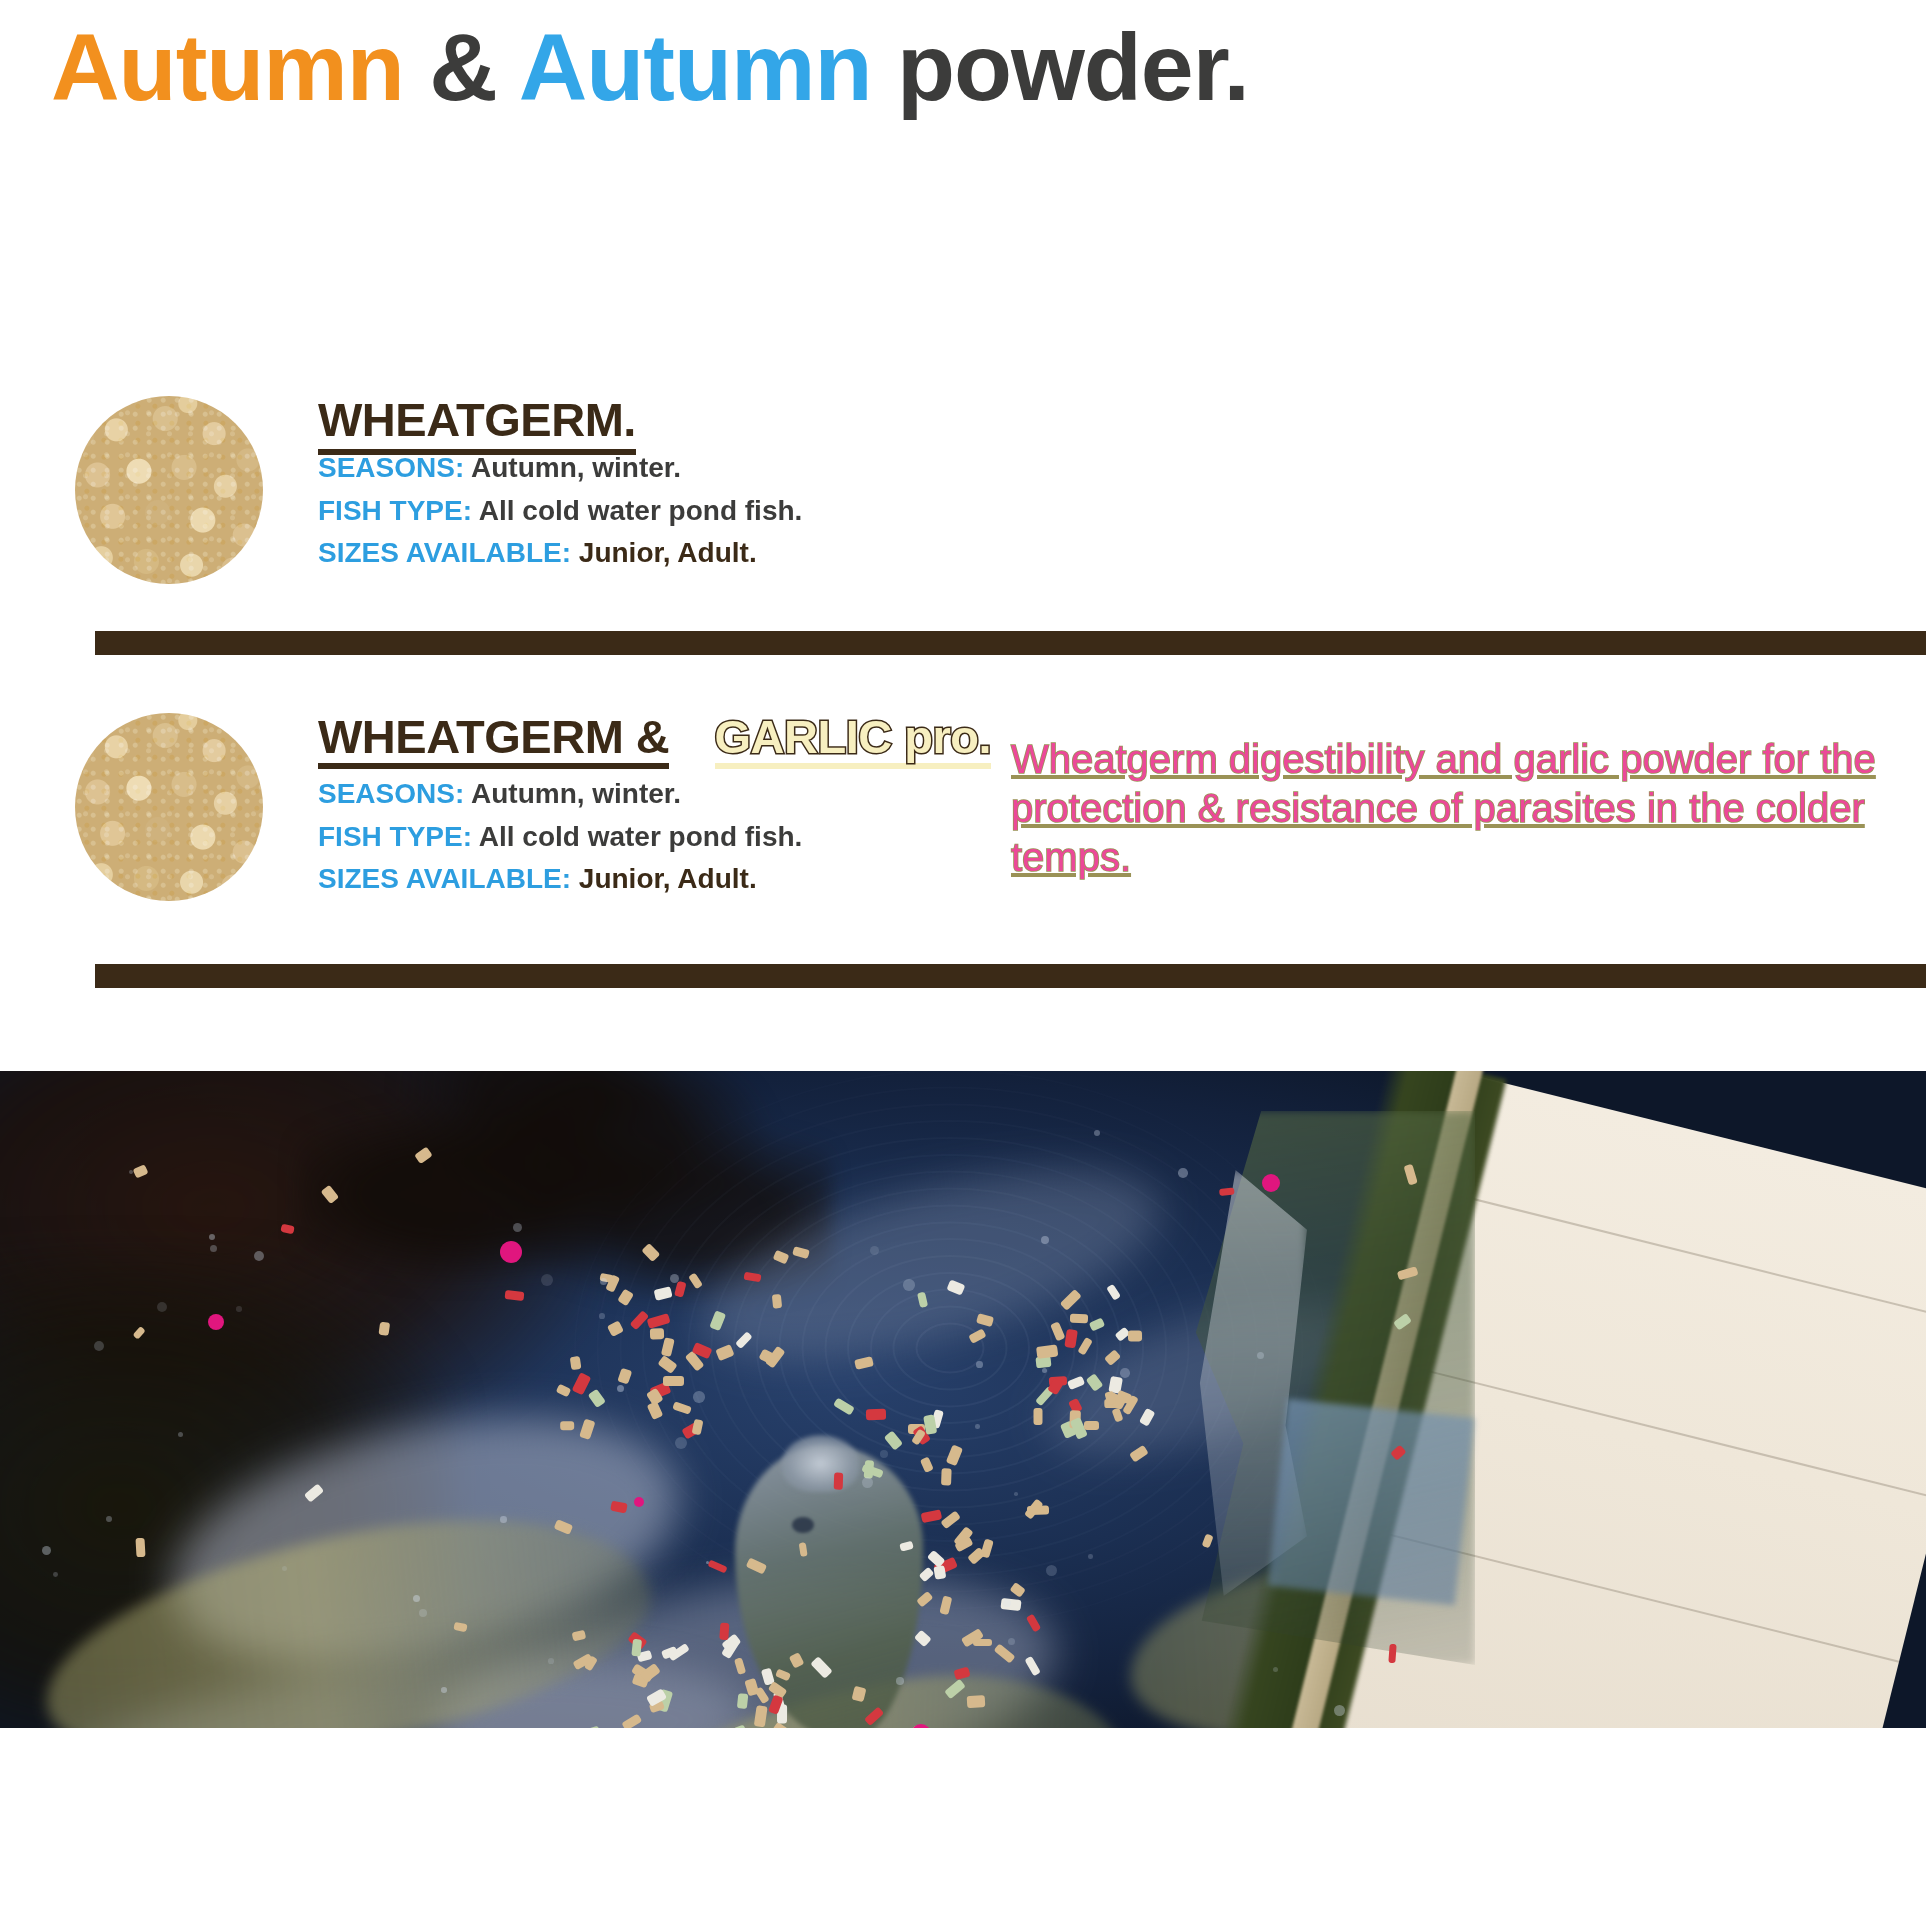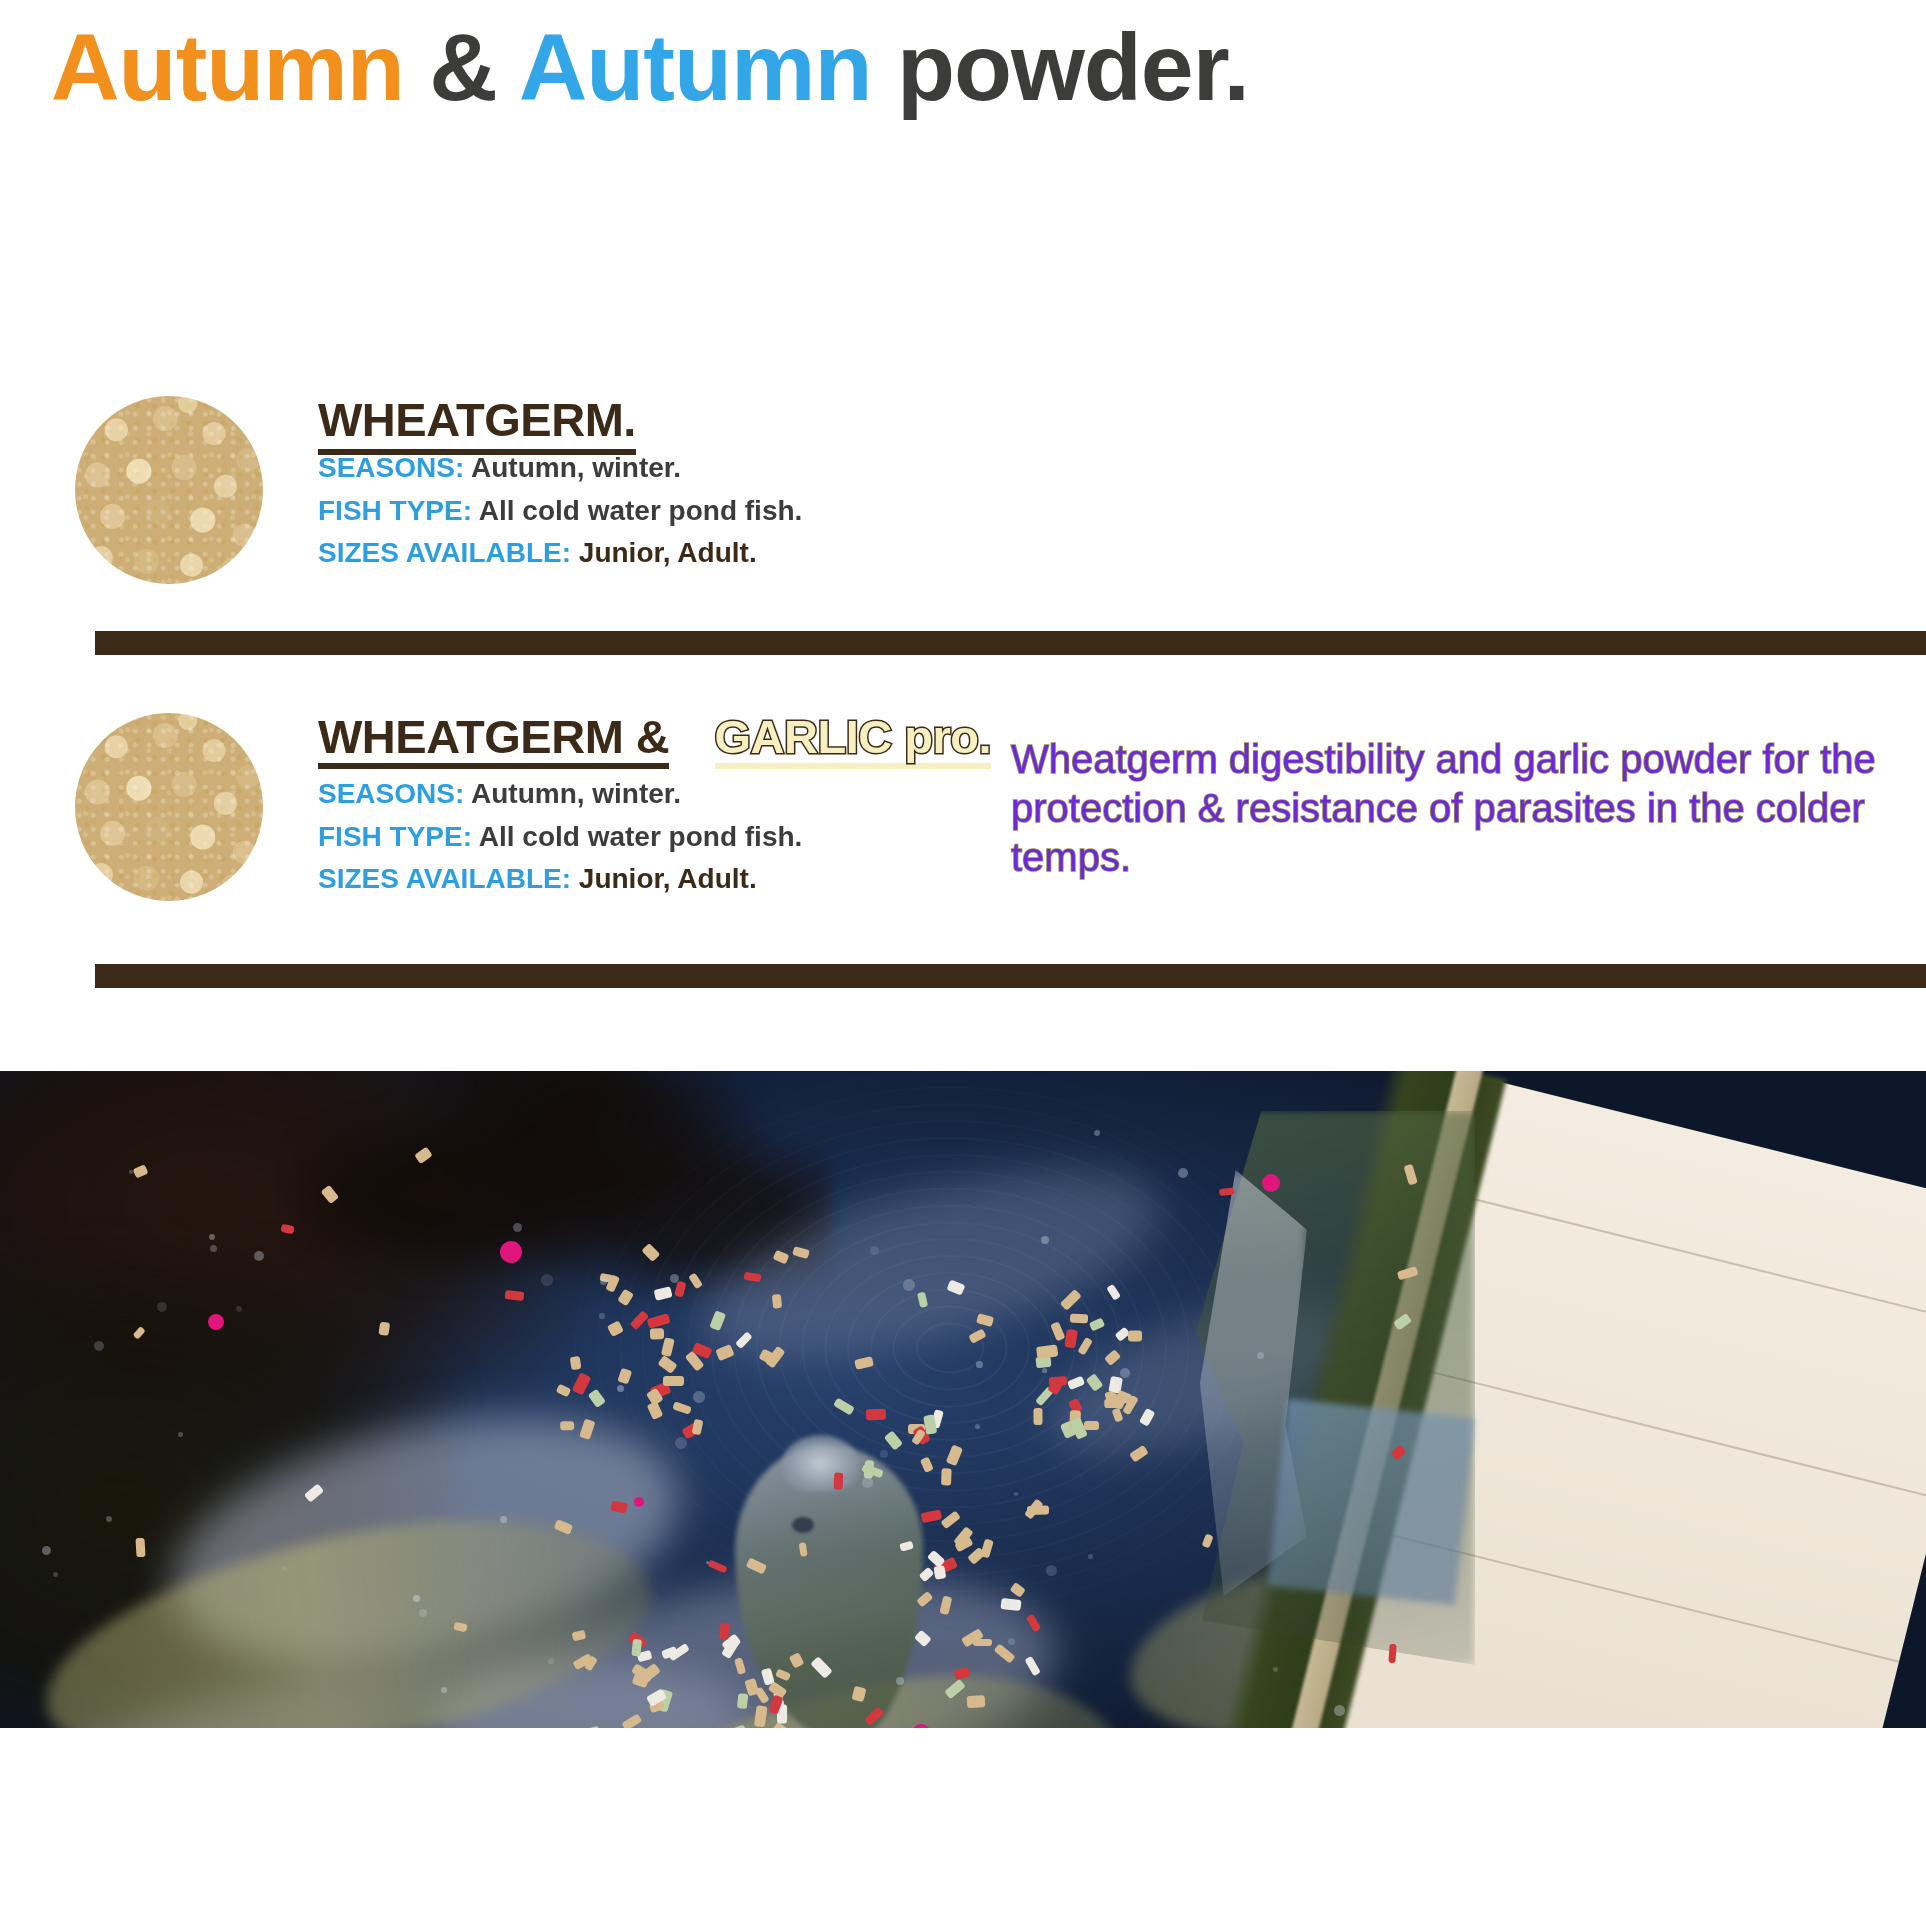--- a/index.html
+++ b/index.html
@@ -96,23 +96,24 @@
   .spec-val{ color:#3C3C3B; }
   .spec-val-brown{ color:#3B2A17; }
 
   .desc{
     position:absolute; top:0; width:891px;
     font-size:40px; font-weight:500; line-height:1.22;
   }
   #desc-wheatgerm{ left:990px; top:32px; color:#3B2A17; }
   #desc-garlic{
     left:995px; top:22px;
-    color:#6d28d9;
+    color:#ec4899;
     -webkit-text-stroke:1.6px #9A9256;
     paint-order:stroke fill;
+    text-decoration:underline;
   }
 
   
   #pond-photo{
     position:absolute; left:0; top:1071px;
     width:1927px; height:657px;
     overflow:hidden;
     background:#101a2e;
   }
   .ph{ position:absolute; }

